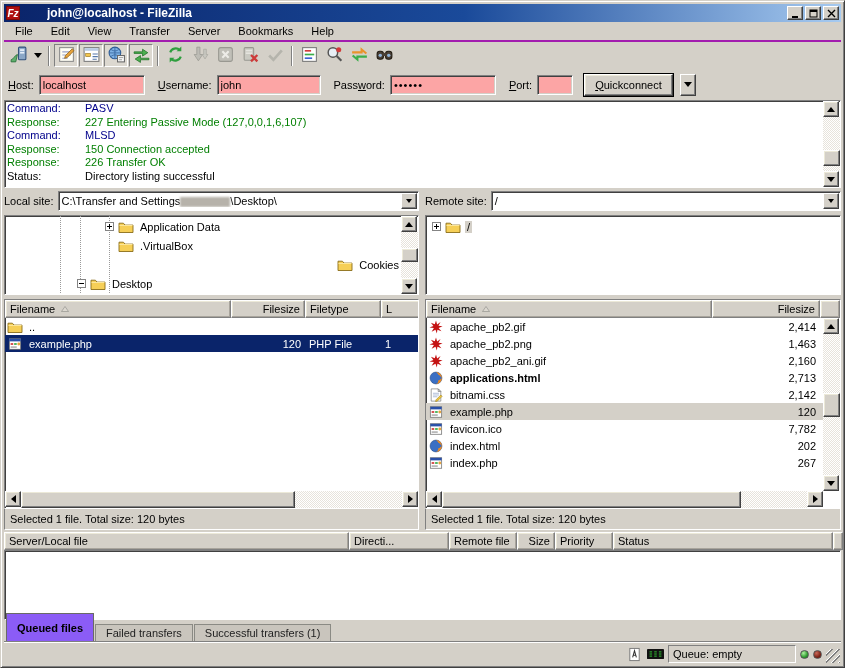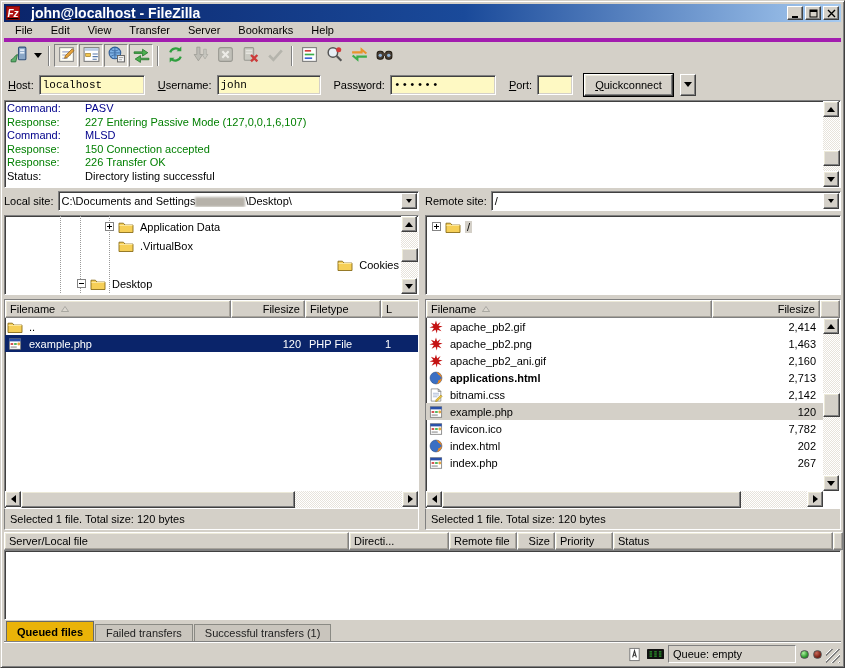--- a/index.html
+++ b/index.html
@@ -6,50 +6,50 @@
   html,body { width:845px; height:668px; overflow:hidden; }
   body { font-family:"Liberation Sans","DejaVu Sans",sans-serif; font-size:11px; color:#000; background:#d4d0c8; }
 
   .window { width:845px; height:668px; background:#d4d0c8;
     border:1px solid; border-color:#d4d0c8 #404040 #404040 #d4d0c8;
     box-shadow: inset 1px 1px 0 #fff, inset -1px -1px 0 #808080;
     padding:3px; display:flex; flex-direction:column; }
 
   
   .titlebar { height:18px; flex:0 0 18px; background:linear-gradient(90deg,#0a246a,#1a4a9a 55%,#a6caf0);
-    display:flex; align-items:center; padding:0 2px; gap:11px;text-decoration:underline; }
+    display:flex; align-items:center; padding:0 2px; gap:3px; }
   .app-icon { width:14px; height:14px; background:#b01010; color:#fff; font-weight:bold; font-style:italic;
     font-size:10px; display:flex; align-items:center; justify-content:center; border:1px solid #7a0a0a; }
-  .titletext { color:#fff; font-weight:bold; font-size:14px; flex:1; white-space:nowrap; overflow:hidden; }
+  .titletext { color:#fff; font-weight:bold; font-size:12px; flex:1; white-space:nowrap; overflow:hidden;margin-left:24px; }
   .winbtns { display:flex; gap:2px; }
   .winbtn { width:16px; height:14px; background:#d4d0c8; border:1px solid; border-color:#fff #404040 #404040 #fff;
     box-shadow:inset -1px -1px 0 #808080; display:flex; align-items:center; justify-content:center; }
   .winbtn svg { width:9px; height:9px; }
 
   
-  .menubar { height:20px; flex:0 0 20px; display:flex; align-items:center; padding-left:2px; border-bottom:4px solid #a21caf; }
+  .menubar { height:20px; flex:0 0 20px; display:flex; align-items:center; padding-left:2px; border-bottom:2px solid #a21caf; }
   .menu-item { padding:2px 9px; cursor:default; }
 
   
   .toolbar { height:27px; flex:0 0 27px; display:flex; align-items:center; padding:1px 2px; gap:1px; }
   .tbtn { width:24px; height:23px; display:flex; align-items:center; justify-content:center; border:1px solid transparent; }
   .tbtn.pressed { border-color:#808080 #fff #fff #808080; background:#dcd8d0; }
   .tbtn svg { width:19px; height:19px; }
   .tbtn.disabled { opacity:.85; }
   .tb-sep { width:2px; height:20px; margin:0 3px; border-left:1px solid #808080; border-right:1px solid #fff; }
   .tb-drop { width:13px; height:23px; display:flex; align-items:center; justify-content:center; }
   .tri-down { width:0; height:0; border-left:4px solid transparent; border-right:4px solid transparent; border-top:5px solid #000; }
 
   
   .quickbar { height:31px; flex:0 0 31px; display:flex; align-items:center; gap:5px; padding:0 4px; }
   .quickbar label { white-space:nowrap; }
   .u { text-decoration:underline; }
   .qc-input { height:20px; border:1px solid; border-color:#808080 #fff #fff #808080;
-    box-shadow:inset 1px 1px 0 #404040, inset -1px -1px 0 #d4d0c8; background:#fef9c3;
-    font-family:Liberation Mono, monospace; font-size:11px; padding:0 3px; }
+    box-shadow:inset 1px 1px 0 #404040, inset -1px -1px 0 #d4d0c8; background:#fca5a5;
+    font-family:Liberation Sans, sans-serif; font-size:11px; padding:0 3px; }
   .qc-host { width:106px; margin-right:8px; } .qc-user { width:104px; margin-right:8px; }
   .qc-pass { width:106px; margin-right:8px; letter-spacing:1px; } .qc-port { width:36px; margin-right:6px; }
   .qc-btn { height:22px; padding:0 10px; background:#d4d0c8; border:1px solid; border-color:#fff #404040 #404040 #fff;
     box-shadow:inset -1px -1px 0 #808080, inset 1px 1px 0 #ece9d8, 0 0 0 1px #000; font-size:11px; }
   .qc-btn-drop { width:16px; height:22px; background:#d4d0c8; border:1px solid; border-color:#fff #404040 #404040 #fff;
     box-shadow:inset -1px -1px 0 #808080; display:flex; align-items:center; justify-content:center; margin-left:2px; }
 
   
   .logpane { height:88px; flex:0 0 88px; background:#fff; border:1px solid; border-color:#808080 #fff #fff #808080;
     box-shadow:inset 1px 1px 0 #404040; display:flex; }
@@ -130,21 +130,21 @@
 
   
   .queuepane { flex:0 0 88px; height:88px; display:flex; flex-direction:column; margin-top:2px; }
   .queuebody { flex:1; background:#fff; border:1px solid; border-color:#808080 #fff #fff #808080;
     box-shadow:inset 1px 1px 0 #404040; }
 
   
   .tabsrow { flex:0 0 22px; height:22px; display:flex; align-items:flex-end; padding-left:2px; gap:1px; }
   .tab { padding:2px 10px 3px 10px; background:#c9c5bd; border:1px solid #8a8a84; border-bottom:none; height:18px;
     display:flex; align-items:center; color:#222; }
-  .tab.active { background:#eab308; font-weight:bold; height:21px; border-color:#6a6a66; color:#000; }
+  .tab.active { background:#8b5cf6; font-weight:bold; height:29px; border-color:#6a6a66; color:#000; }
 
   
   .statusbar { flex:1; display:flex; align-items:center; justify-content:flex-end; gap:4px; padding:2px 1px 1px 4px;
     border-top:1px solid #fff; box-shadow:0 -1px 0 #808080; }
   .sb-icon { width:17px; height:16px; display:flex; align-items:center; justify-content:center; }
   .sb-icon svg { width:15px; height:15px; }
   .sb-badge svg { width:20px; height:12px; }
   .queuebox { width:128px; height:18px; background:#d4d0c8; border:1px solid; border-color:#808080 #fff #fff #808080;
     display:flex; align-items:center; padding:0 4px; }
   .led { width:9px; height:9px; border-radius:50%; border:1px solid #555; }
@@ -338,21 +338,21 @@
   </div>
 
   <div class="hsplit"></div>
 
   <div class="panes">
 
     <div class="pane local">
       <div class="siterow">
         <span class="sitelabel">Local site:</span>
         <div class="combo">
-          <span class="combo-text"><span>C:\Documents and Settings</span><span class="redact"></span><span>\Desktop\</span></span>
+          <span class="combo-text"><span>C:\Transfer and Settings</span><span class="redact"></span><span>\Desktop\</span></span>
           <span class="combo-btn">
               <span class="tri-down" style="border-left-width:3px;border-right-width:3px;border-top-width:4px;"></span>
             </span>
         </div>
       </div>
       <div class="treebox">
         <div class="treerows" id="local-tree">
           <span class="guide" style="left:55px;"></span>
           <span class="guide" style="left:75px;"></span>
           <span class="guide" style="left:104px;"></span>

